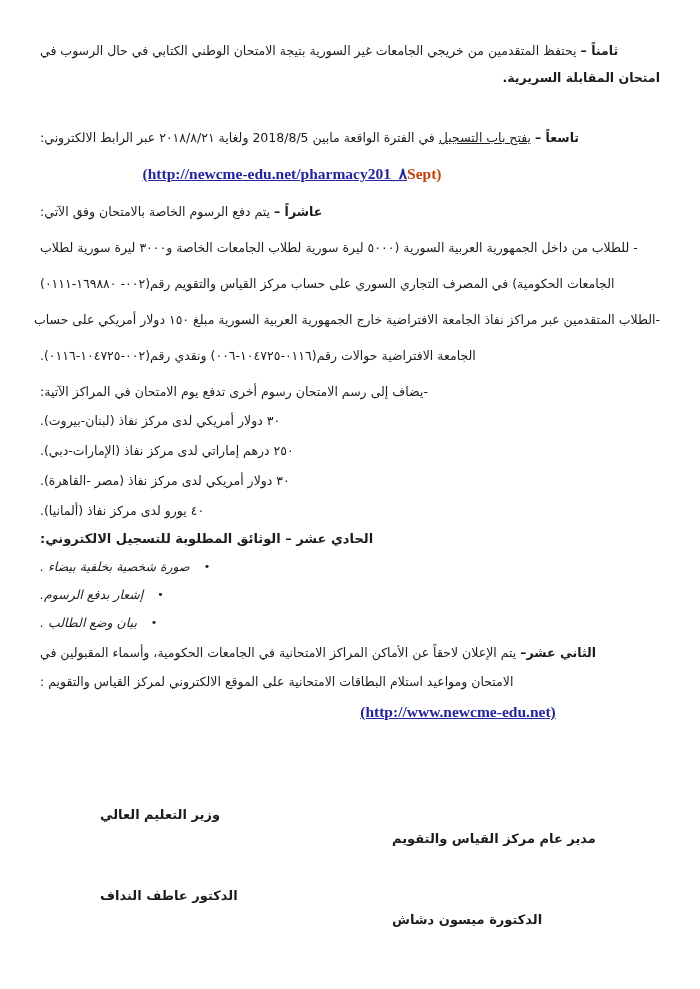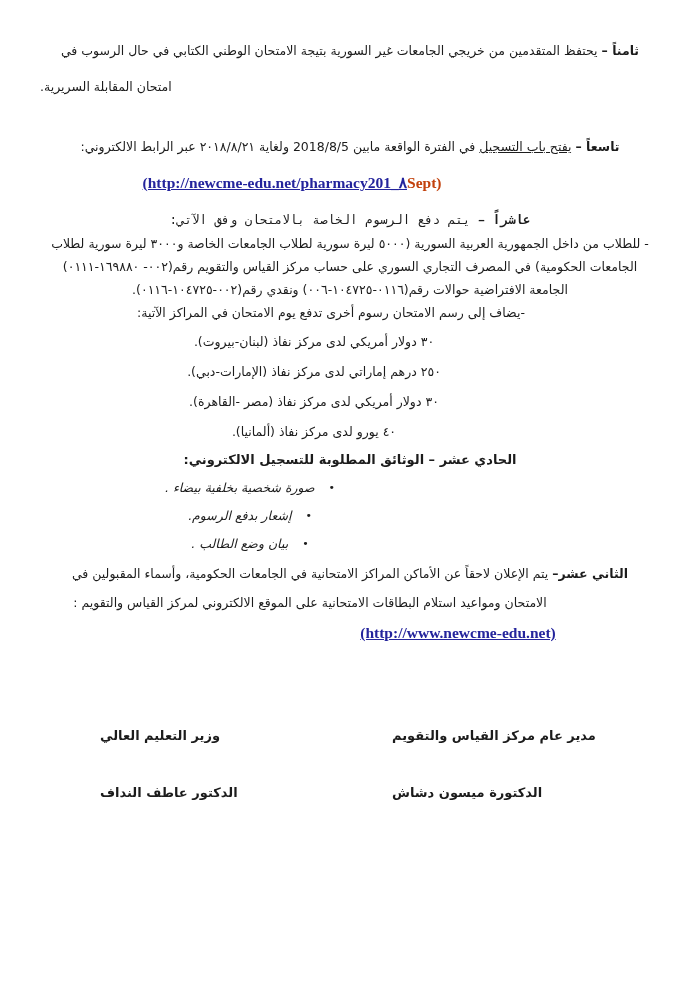--- a/index.html
+++ b/index.html
@@ -7,48 +7,48 @@
     width:700px;height:989px;background:#ffffff;
     font-family:"DejaVu Sans",sans-serif;
     color:#1c1c1c;
   }
   .page{
     width:700px;height:989px;background:#ffffff;
     direction:rtl;position:relative;overflow:hidden;
     box-sizing:border-box;padding:40px 40px 0 40px;
     font-size:12.5px;
   }
-  .line{white-space:nowrap;line-height:22px;text-align:center;}
+  .line{white-space:nowrap;line-height:22px;text-align:left;}
   .lbl{font-weight:bold;}
   .und{text-decoration:underline;}
   
-  .s8-l2{margin-top:14px;text-align:left;}
+  .s8-l2{margin-top:5px;text-align:right;font-weight:bold;}
   .s9-l1{margin-top:38px;}
   .url-line{margin-top:12px;line-height:26px;text-align:center;position:relative;
     font-family:"Liberation Serif","DejaVu Serif",serif;font-weight:bold;font-size:15.5px;}
   .url9{left:-58px;}
   .url12{left:108px;margin-top:6px;}
   .url-blue{color:#24249c;text-decoration:underline;}
   .url-black{color:#c2410c;}
-  .s10-intro{margin-top:14px;font-family:Liberation Mono, monospace;}
-  .mt9{margin-top:1px;}
+  .s10-intro{margin-top:14px;}
+  .mt9{margin-top:14px;}
   .mt8{margin-top:8px;}
   .mt7{margin-top:7px;}
   .mt6{margin-top:6px;}
   .indent-extra{margin-left:0;margin-right:38px;}
   .fee{margin-right:72px;}
   .s11-h{margin-top:6px;font-weight:bold;font-size:13px;}
   .bullet-line{margin-right:200px;font-style:italic;}
   .bullet-dot{display:inline-block;margin-left:10px;font-size:11px;vertical-align:1px;}
   .s12-l2{margin-right:80px;}
   .sig-row{display:flex;justify-content:space-between;padding:0 48px 0 60px;}
   .sig-titles{margin-top:82px;}
   .sig-names{margin-top:42px;}
   .sig-col{text-align:left;font-weight:bold;font-size:13px;white-space:nowrap;}
-  .sig-col.right{width:220px;}
+  .sig-col.right{width:220px;margin-top:24px;}
   .sig-col.left{width:170px;}
   a.doclink{cursor:pointer;}
 </style>
 </head>
 <body>
 
 <div class="page">
 
   <div class="line">
     <span class="lbl">ثامناً –</span>
@@ -66,20 +66,21 @@
       <a class="doclink"><span class="url-blue">(http://newcme-edu.net/pharmacy201_٨</span><span class="url-black">Sept)</span></a>
     </bdi>
   </div>
 
   <div class="line s10-intro">
     <span class="lbl">عاشراً –</span>
     <span>يتم دفع الرسوم الخاصة بالامتحان وفق الآتي:</span>
   </div>
   <div class="line mt9">- للطلاب من داخل الجمهورية العربية السورية  (٥٠٠٠ ليرة سورية لطلاب الجامعات الخاصة و٣٠٠٠ ليرة سورية لطلاب</div>
   <div class="line mt9">الجامعات الحكومية) في المصرف التجاري السوري على حساب مركز القياس والتقويم رقم(٠٠٢- ١٦٩٨٨٠-٠١١١)</div>
+  <div class="line mt9">-الطلاب المتقدمين عبر مراكز نفاذ الجامعة الافتراضية خارج الجمهورية العربية السورية  مبلغ ١٥٠ دولار أمريكي على حساب</div>
   <div class="line mt9">الجامعة الافتراضية حوالات رقم(٠١١٦-١٠٤٧٢٥-٠٠٦) ونقدي رقم(٠٠٢-١٠٤٧٢٥-٠١١٦).</div>
   <div class="line mt9 indent-extra">-يضاف إلى رسم الامتحان رسوم أخرى تدفع يوم الامتحان في المراكز الآتية:</div>
 
   <div class="line mt7 fee">٣٠ دولار أمريكي لدى مركز نفاذ (لبنان-بيروت).</div>
   <div class="line mt8 fee">٢٥٠ درهم إماراتي لدى مركز نفاذ (الإمارات-دبي).</div>
   <div class="line mt8 fee">٣٠ دولار أمريكي لدى مركز نفاذ (مصر -القاهرة).</div>
   <div class="line mt8 fee">٤٠ يورو لدى مركز نفاذ (ألمانيا).</div>
 
   <div class="line s11-h">الحادي عشر – الوثائق المطلوبة للتسجيل الالكتروني:</div>
   <div class="line mt6 bullet-line">

